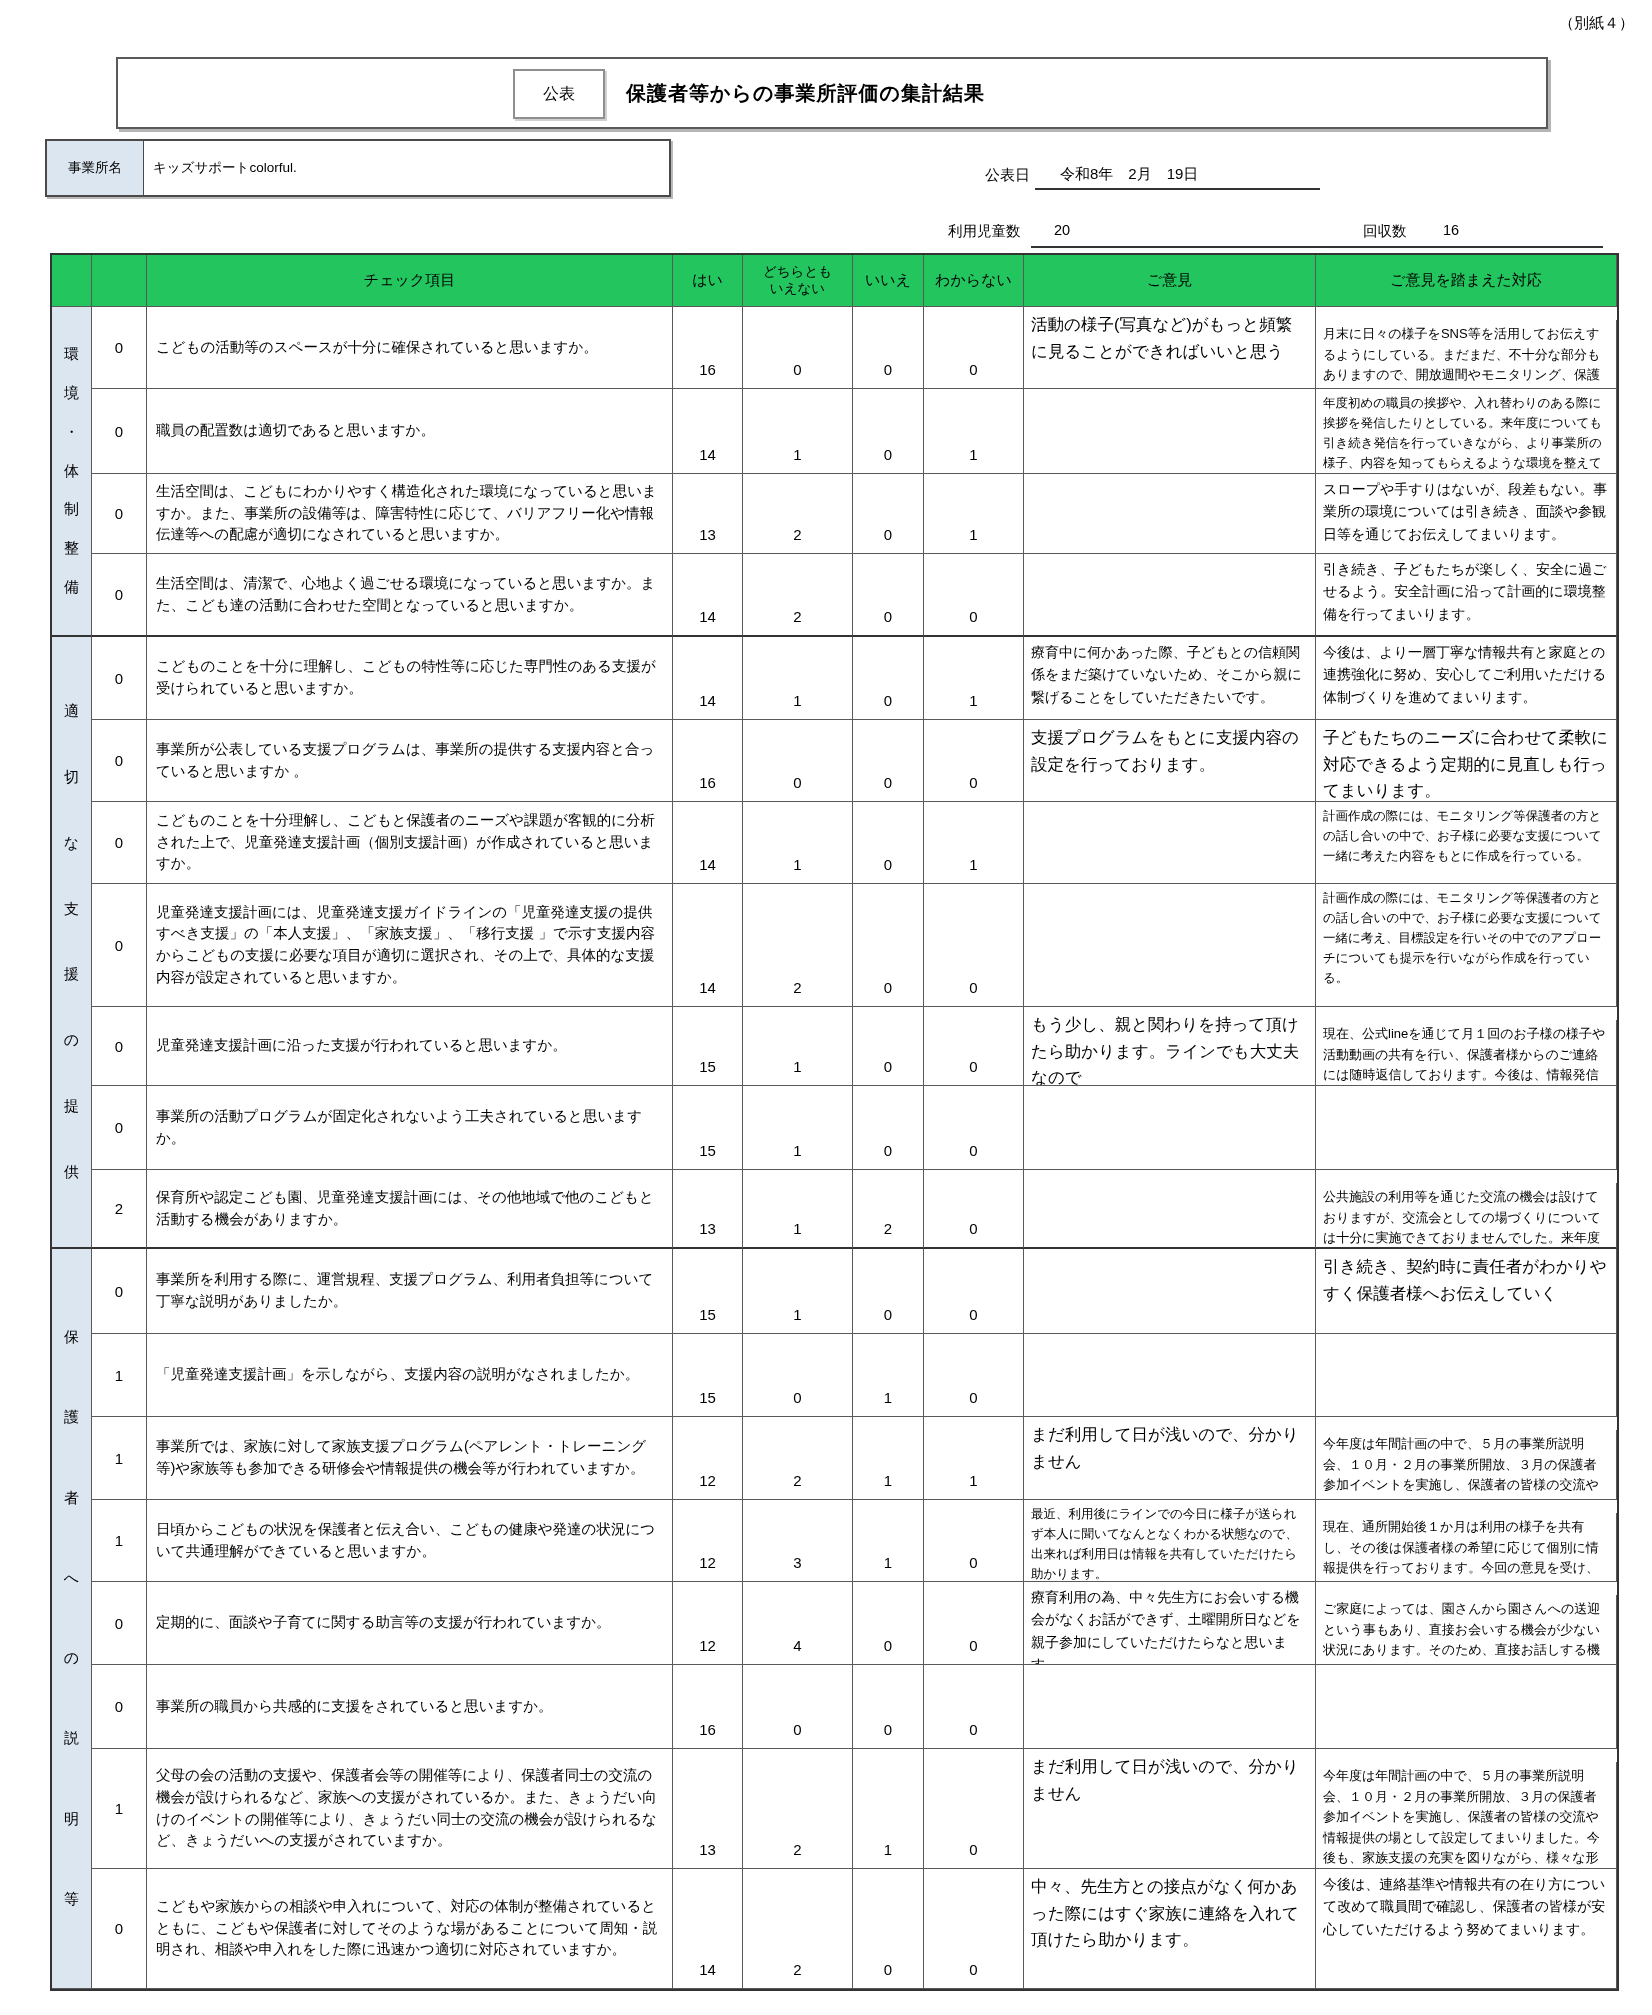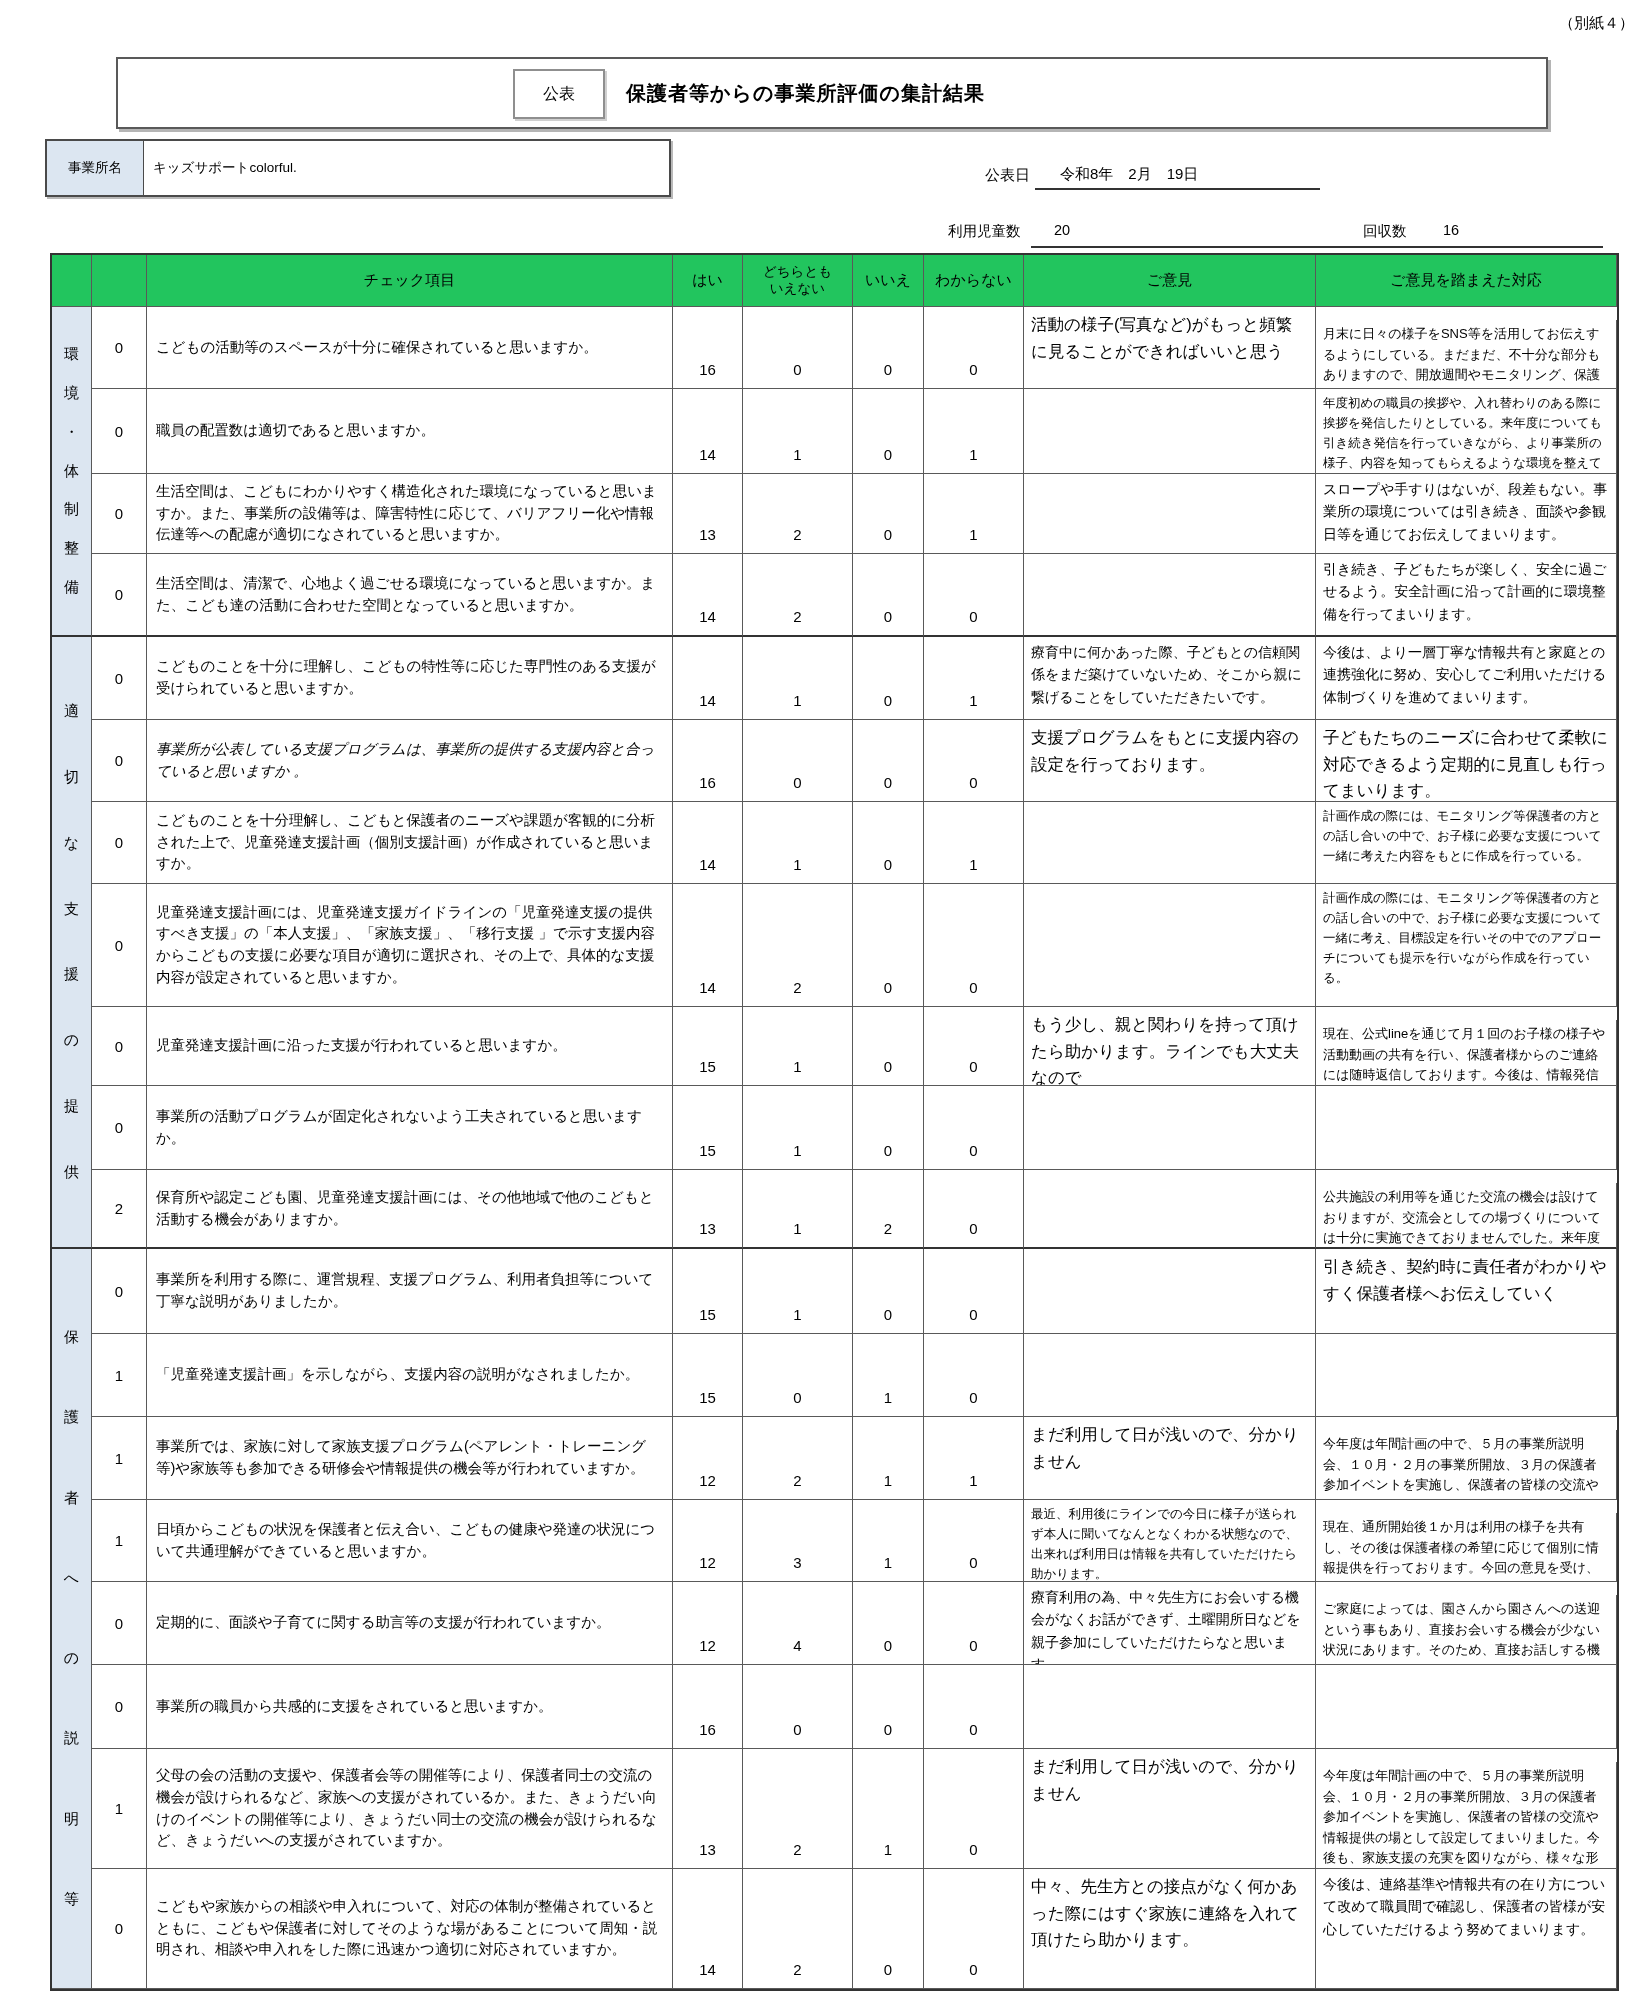--- a/index.html
+++ b/index.html
@@ -148,21 +148,21 @@
       <div class="cell res fs-m gb" style="grid-area: 5 / 9;">引き続き、子どもたちが楽しく、安全に過ごせるよう。安全計画に沿って計画的に環境整備を行ってまいります。</div>
       <div class="cell num" style="grid-area: 6 / 2;">0</div>
       <div class="cell q" style="grid-area: 6 / 3;">こどものことを十分に理解し、こどもの特性等に応じた専門性のある支援が受けられていると思いますか。</div>
       <div class="cell cnt" style="grid-area: 6 / 4;">14</div>
       <div class="cell cnt" style="grid-area: 6 / 5;">1</div>
       <div class="cell cnt" style="grid-area: 6 / 6;">0</div>
       <div class="cell cnt" style="grid-area: 6 / 7;">1</div>
       <div class="cell com fs-m" style="grid-area: 6 / 8;">療育中に何かあった際、子どもとの信頼関係をまだ築けていないため、そこから親に繋げることをしていただきたいです。</div>
       <div class="cell res fs-m" style="grid-area: 6 / 9;">今後は、より一層丁寧な情報共有と家庭との連携強化に努め、安心してご利用いただける体制づくりを進めてまいります。</div>
       <div class="cell num" style="grid-area: 7 / 2;">0</div>
-      <div class="cell q" style="grid-area: 7 / 3; font-style: italic;">事業所が公表している支援プログラムは、事業所の提供する支援内容と合っていると思いますか 。</div>
+      <div class="cell q" style="grid-area: 7 / 3;">事業所が公表している支援プログラムは、事業所の提供する支援内容と合っていると思いますか 。</div>
       <div class="cell cnt" style="grid-area: 7 / 4;">16</div>
       <div class="cell cnt" style="grid-area: 7 / 5;">0</div>
       <div class="cell cnt" style="grid-area: 7 / 6;">0</div>
       <div class="cell cnt" style="grid-area: 7 / 7;">0</div>
       <div class="cell com fs-l" style="grid-area: 7 / 8;">支援プログラムをもとに支援内容の設定を行っております。</div>
       <div class="cell res fs-l" style="grid-area: 7 / 9;">子どもたちのニーズに合わせて柔軟に対応できるよう定期的に見直しも行ってまいります。</div>
       <div class="cell num" style="grid-area: 8 / 2;">0</div>
       <div class="cell q" style="grid-area: 8 / 3;">こどものことを十分理解し、こどもと保護者のニーズや課題が客観的に分析された上で、児童発達支援計画（個別支援計画）が作成されていると思いますか。</div>
       <div class="cell cnt" style="grid-area: 8 / 4;">14</div>
       <div class="cell cnt" style="grid-area: 8 / 5;">1</div>

